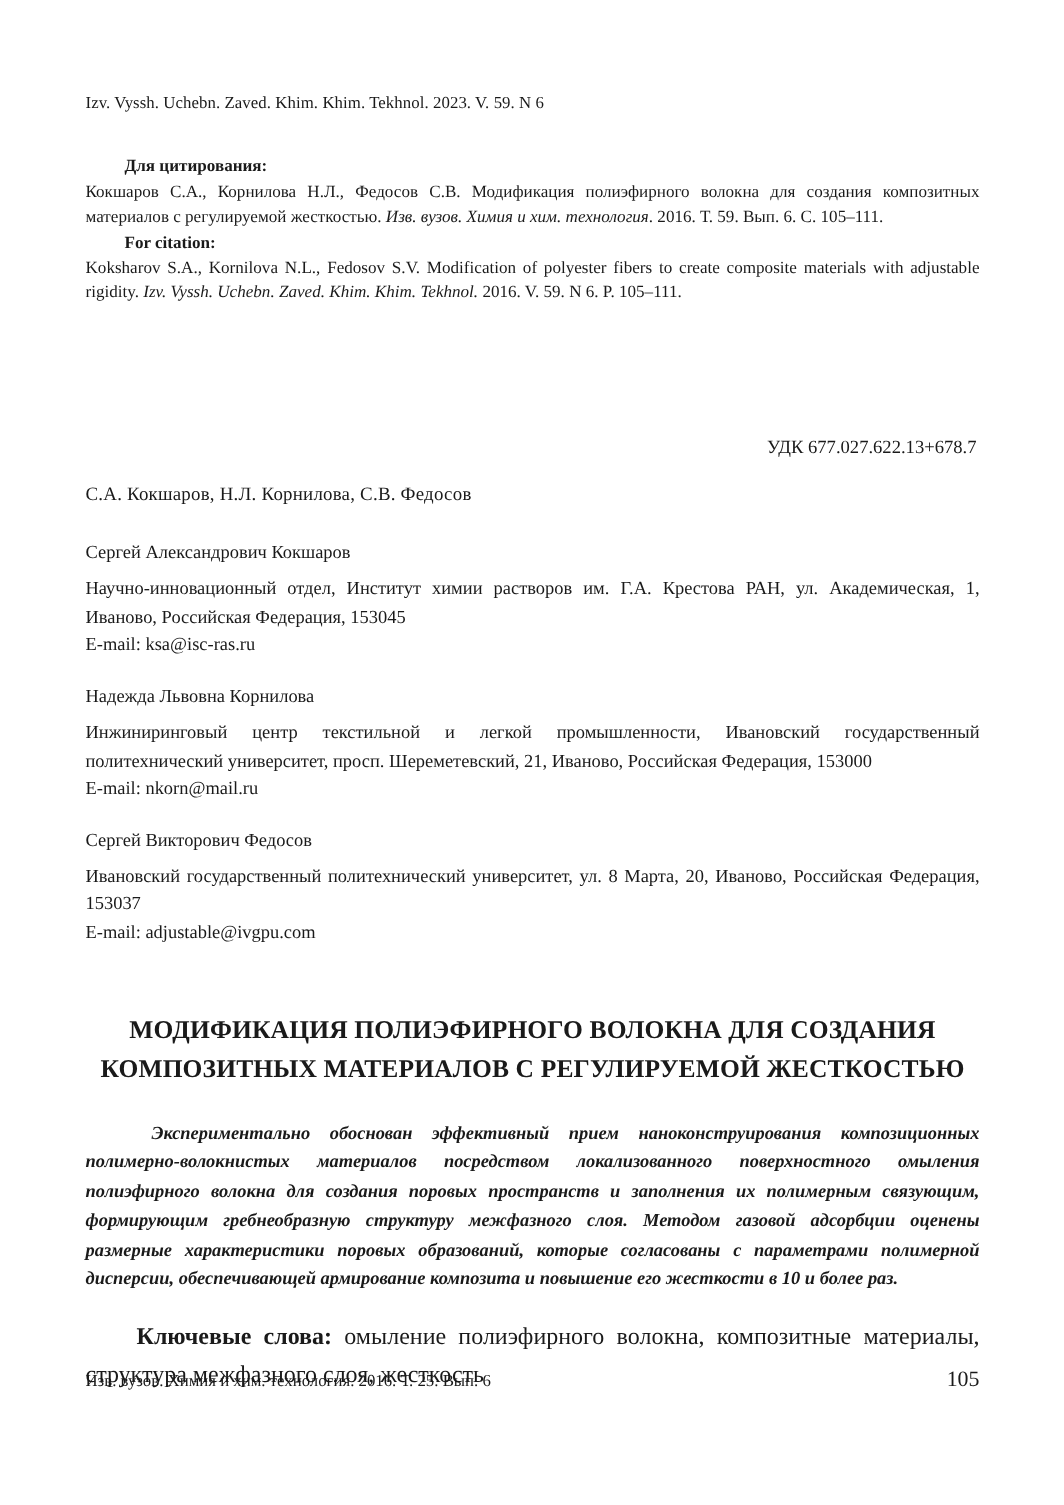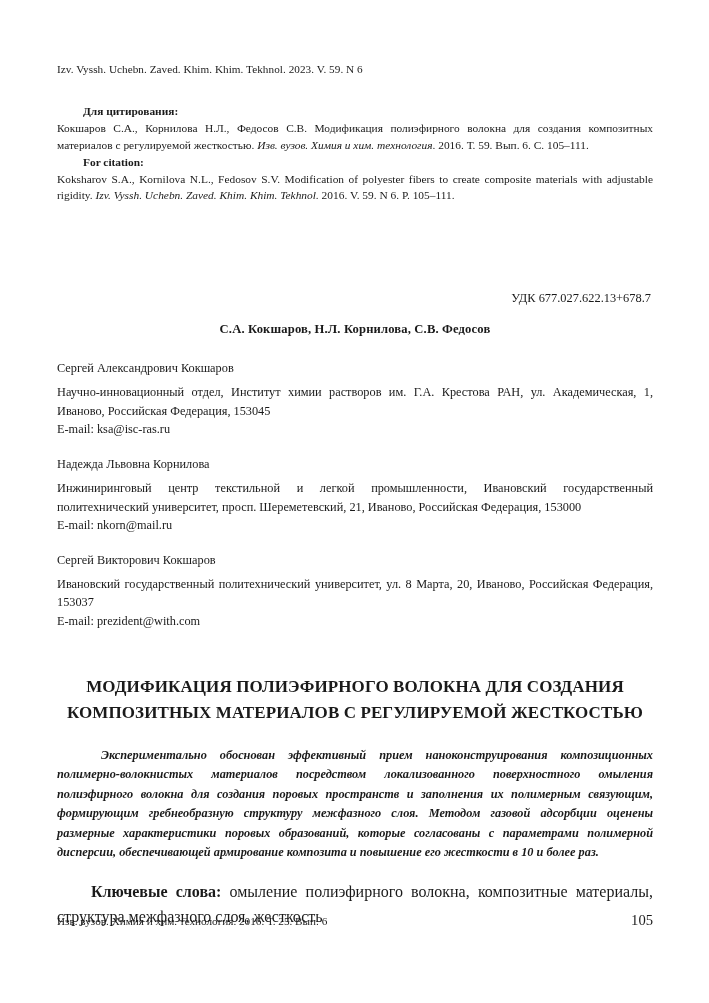--- a/index.html
+++ b/index.html
@@ -61,22 +61,21 @@
 
   .udc {
     font-size: 12.4px;
     text-align: right;
     margin: 0 2px 16px 0;
     line-height: 1.3;
   }
 
   .authors-line {
     font-size: 12.6px;
-    font-weight: bold;
-    text-align: center;
+    font-weight: normal;
     margin: 0 0 22px 0;
     letter-spacing: 0.15px;
   }
 
   .author-group {
     margin: 0 0 16px 0;
   }
   .author-name {
     font-size: 12.3px;
     line-height: 1.5;
@@ -173,23 +172,23 @@
       <p class="author-email">E-mail: ksa@isc-ras.ru</p>
     </div>
 
     <div class="author-group">
       <p class="author-name">Надежда Львовна Корнилова</p>
       <p class="author-affil">Инжиниринговый центр текстильной и легкой промышленности, Ивановский государственный политехнический университет, просп. Шереметевский, 21, Иваново, Российская Федерация, 153000</p>
       <p class="author-email">E-mail: nkorn@mail.ru</p>
     </div>
 
     <div class="author-group">
-      <p class="author-name">Сергей Викторович Кокшаров</p>
+      <p class="author-name">Сергей Викторович Федосов</p>
       <p class="author-affil">Ивановский государственный политехнический университет, ул. 8 Марта, 20, Иваново, Российская Федерация, 153037</p>
-      <p class="author-email">E-mail: prezident@with.com</p>
+      <p class="author-email">E-mail: adjustable@ivgpu.com</p>
     </div>
 
     <div class="title-gap"></div>
 
     <h1 class="article-title">МОДИФИКАЦИЯ ПОЛИЭФИРНОГО ВОЛОКНА ДЛЯ СОЗДАНИЯ КОМПОЗИТНЫХ МАТЕРИАЛОВ С РЕГУЛИРУЕМОЙ ЖЕСТКОСТЬЮ</h1>
 
     <p class="abstract">Экспериментально обоснован эффективный прием наноконструирования композиционных полимерно-волокнистых материалов посредством локализованного поверхностного омыления полиэфирного волокна для создания поровых пространств и заполнения их полимерным связующим, формирующим гребнеобразную структуру межфазного слоя. Методом газовой адсорбции оценены размерные характеристики поровых образований, которые согласованы с параметрами полимерной дисперсии, обеспечивающей армирование композита и повышение его жесткости в 10 и более раз.</p>
 
     <p class="keywords"><span class="kw-label">Ключевые слова:</span><span> омыление полиэфирного волокна, композитные материалы, структура межфазного слоя, жесткость</span></p>
 

